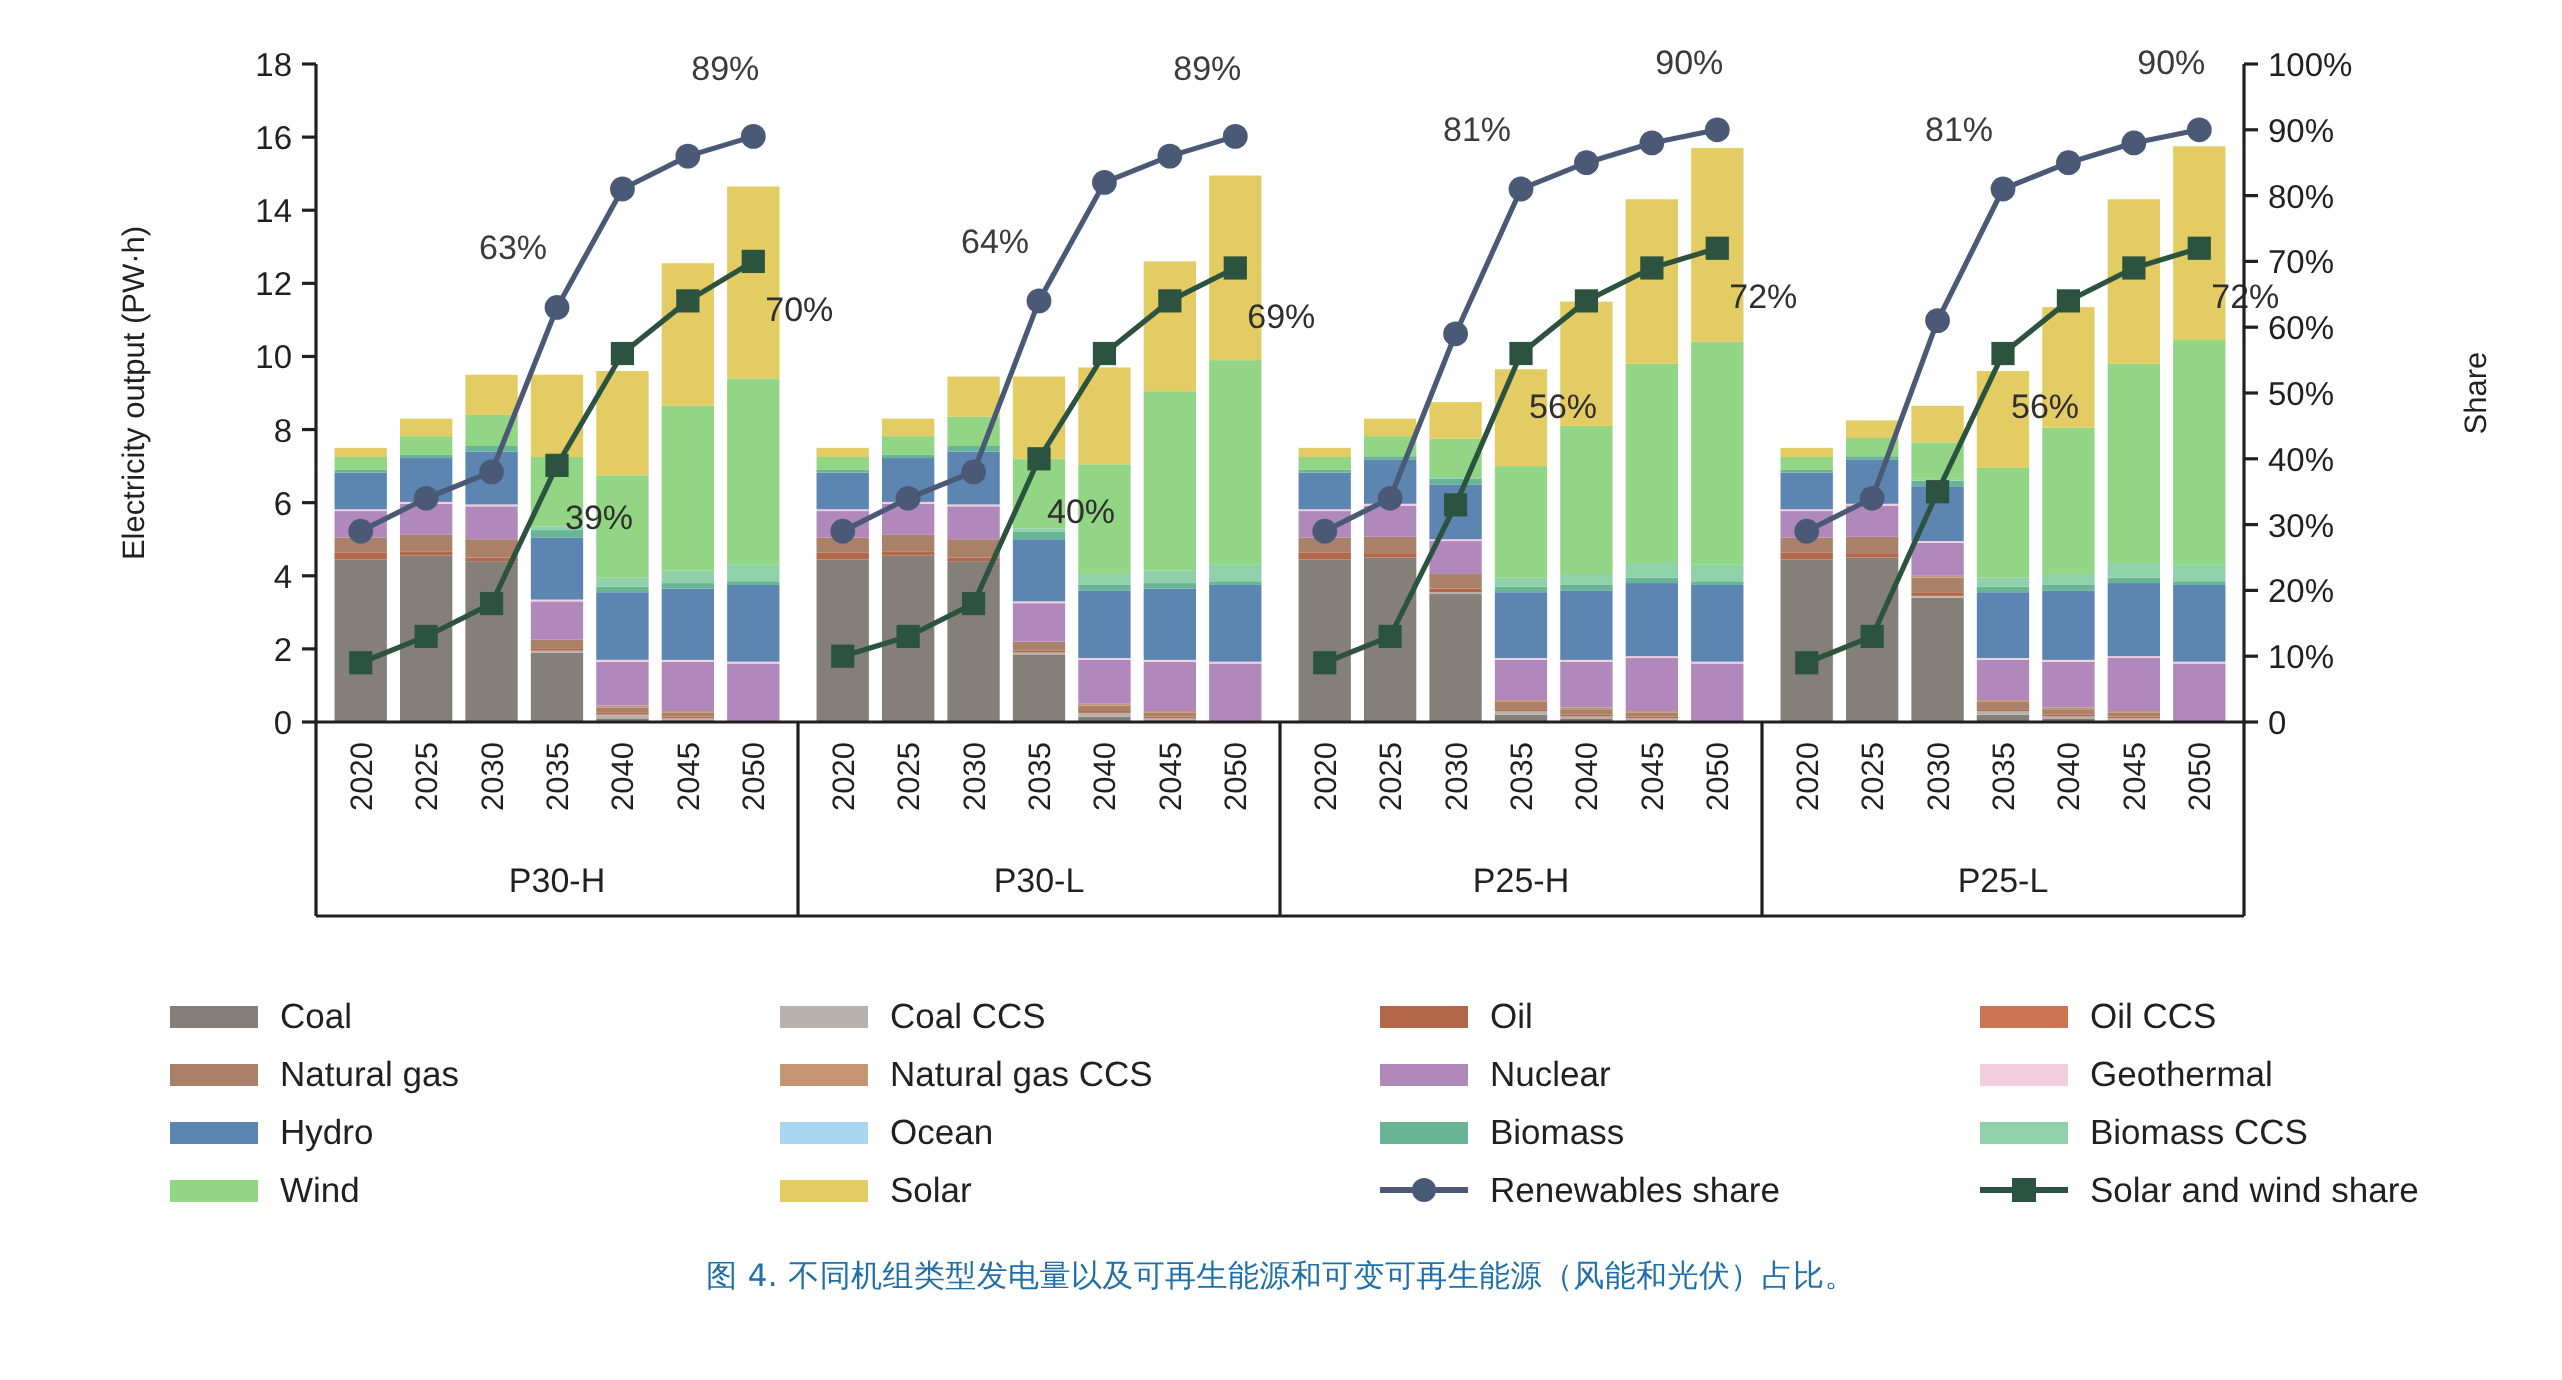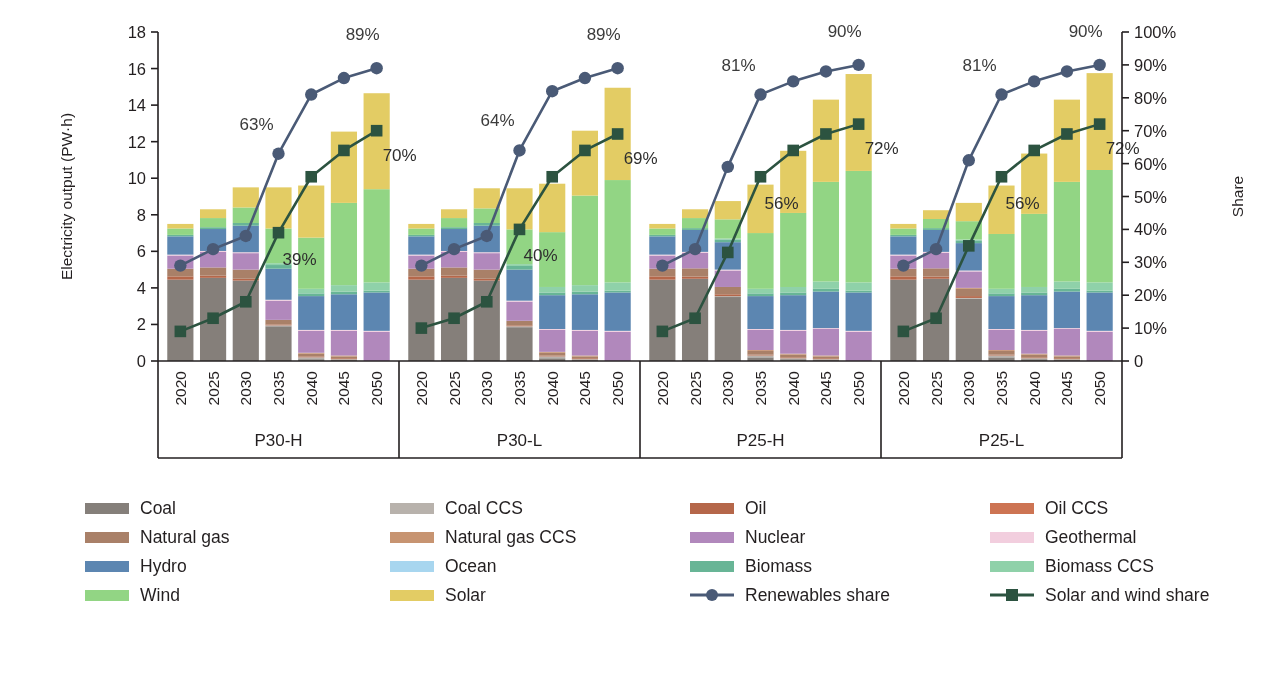--- a/index.html
+++ b/index.html
@@ -606,13 +606,14 @@
           <circle cx="712" cy="595" r="6" fill="#4a5a76"></circle>
           <text x="745" y="601" class="legend-text" text-anchor="start">Renewables share</text>
         </g>
         <g>
           <line x1="990" y1="595" x2="1034" y2="595" stroke="#2c5340" stroke-width="3"></line>
           <rect x="1006" y="589" width="12" height="12" fill="#2c5340"></rect>
           <text x="1045" y="601" class="legend-text" text-anchor="start">Solar and wind share</text>
         </g>
       </g>
     </svg>
+  <div class="caption">图 4. 不同机组类型发电量以及可再生能源和可变可再生能源（风能和光伏）占比。</div>
 </div>
 
 </body></html>

